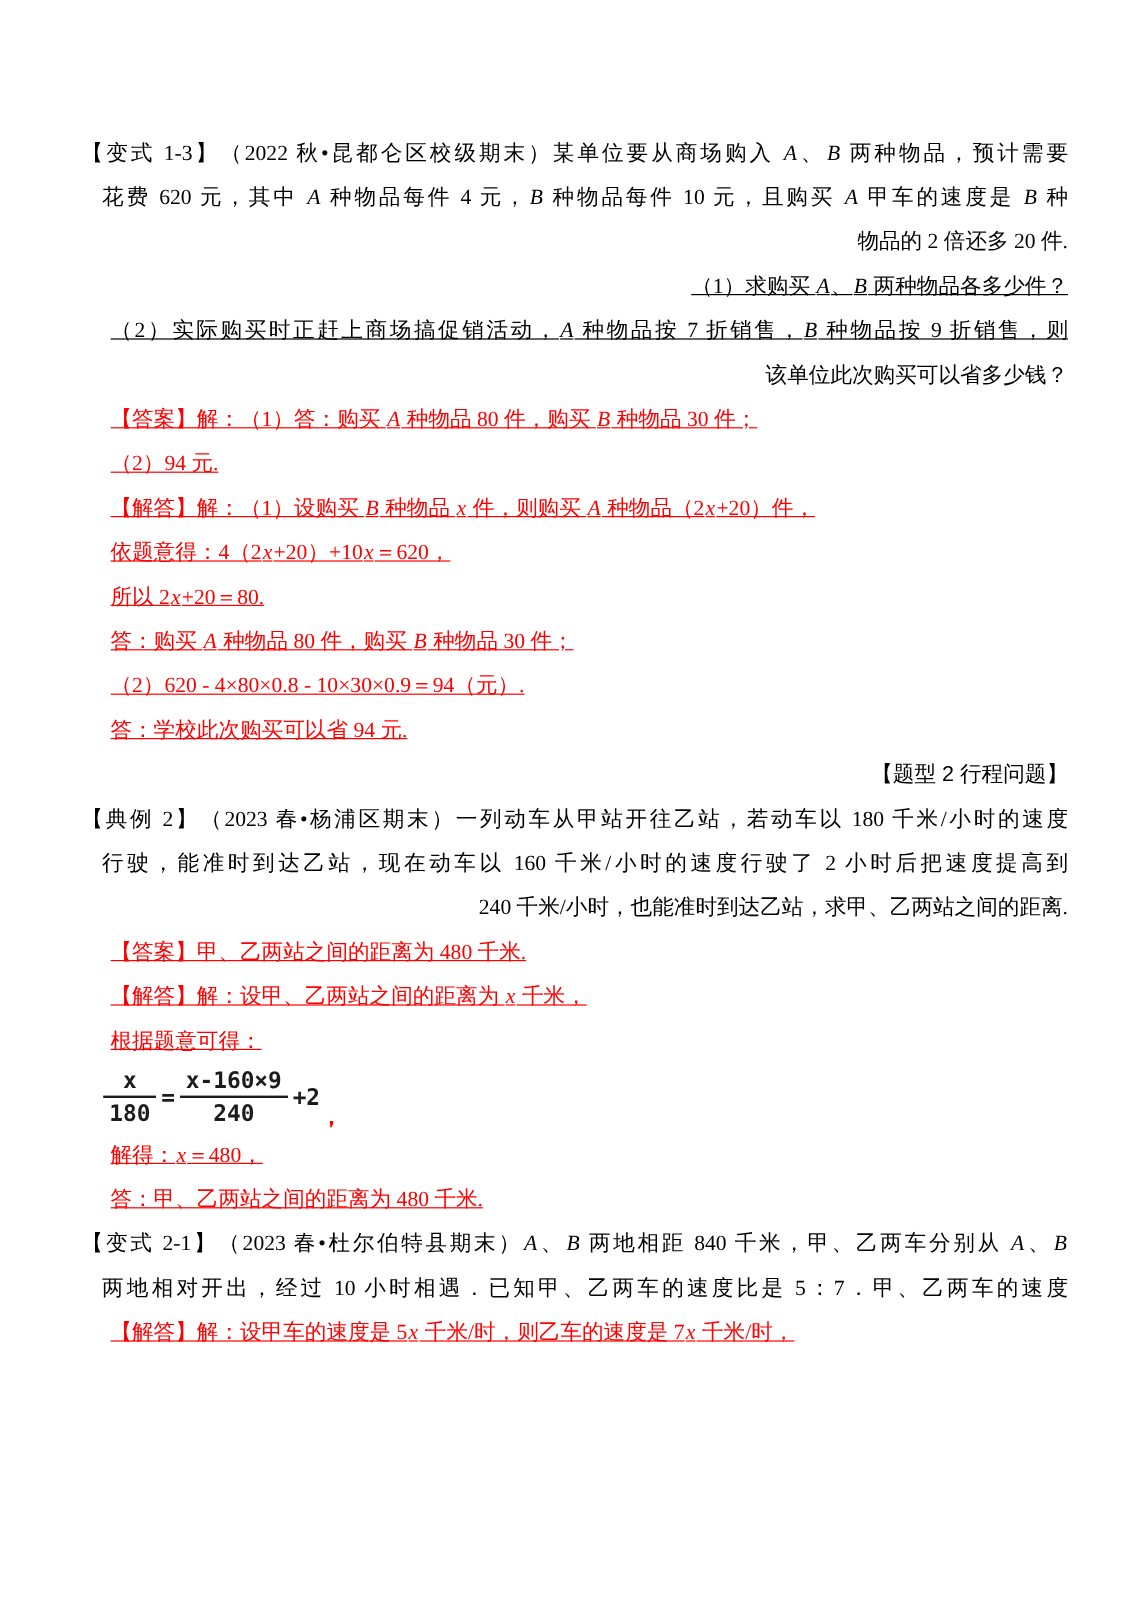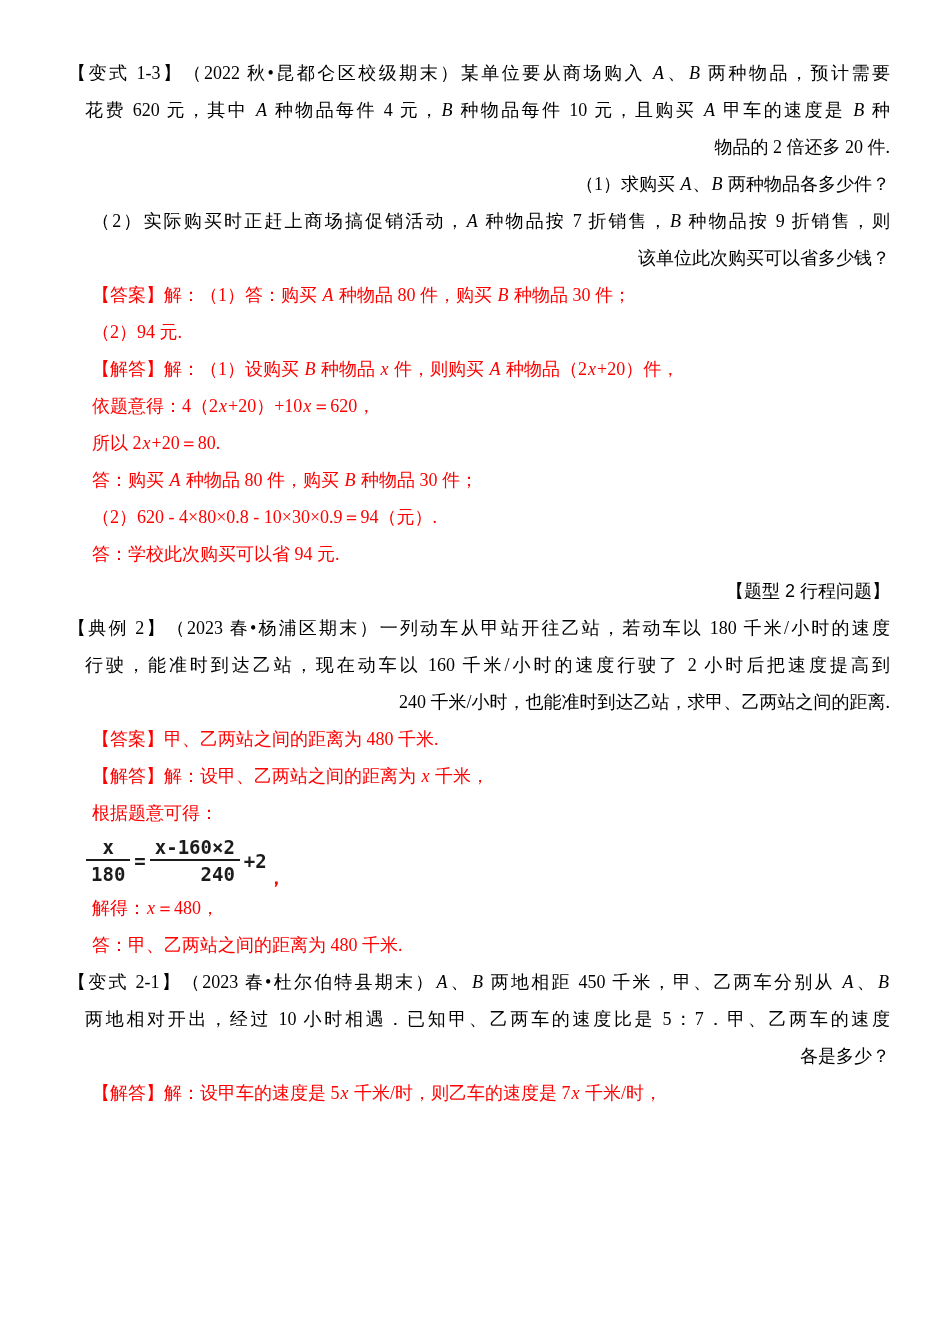--- a/index.html
+++ b/index.html
@@ -2,41 +2,41 @@
 <html><head>
 <meta charset="utf-8">
 <style>
   * { margin: 0; padding: 0; box-sizing: border-box; }
   html, body { background: #ffffff; }
   .page {
     position: relative;
     width: 950px;
     height: 1220px;
     background: #ffffff;
-    padding: 55px 60px 0 68px;
+    padding: 109px 60px 0 68px;
     overflow: hidden;
     font-family: "Liberation Serif", "DejaVu Serif", serif;
     font-size: 18px;
     color: #000000;
   }
   .line {
     height: 37px;
     line-height: 37px;
     overflow: hidden;
     white-space: nowrap;
   }
   .just {
     white-space: normal;
     text-align: justify;
     text-align-last: justify;
     text-justify: inter-character;
   }
   .p0 { margin-left: 0; }
   .p1 { margin-left: 17px; }
-  .p2 { margin-left: 24px; }
+  .p2 { margin-left: 24px; text-decoration: underline; }
   .black { color: #000000; text-align: right; }
   .red { color: #fe0000; margin-left: 24px; }
   .heading { font-weight: normal; font-family: "Liberation Sans", "DejaVu Sans", sans-serif; }
   .var { font-style: italic; font-family: "Liberation Serif", "DejaVu Serif", serif; padding: 0 1px; }
 
   
   .formula-row {
     height: 58px;
     margin-left: 18px;
     display: flex;
@@ -56,21 +56,20 @@
     display: block;
     border-bottom: 2px solid #1c1c1c;
     padding: 0 5px 1px 5px;
     line-height: 25px;
     height: 26px;
   }
   .frac .den {
     display: block;
     line-height: 26px;
     padding: 0 5px;
-    text-align: right;
   }
   .feq { padding: 0 4px; }
   .ftail { padding-left: 4px; }
   .fcomma {
     align-self: flex-end;
     line-height: 24px;
     color: #fe0000;
     font-family: "Liberation Serif", "DejaVu Serif", serif;
   }
 </style>
@@ -103,29 +102,28 @@
       <div class="line p2 red"><span>根据题意可得：</span></div>
     </div>
 
   <div class="formula-row">
     <span class="frac">
       <span class="num">x</span>
       <span class="den">180</span>
     </span>
     <span class="feq">=</span>
     <span class="frac">
-      <span class="num">x-160×2</span>
+      <span class="num">x-160×9</span>
       <span class="den">240</span>
     </span>
     <span class="ftail">+2</span>
     <span class="fcomma">，</span>
   </div>
 
   <div>
       <div class="line p2 red"><span>解得：</span><span class="var">x</span><span>＝480，</span></div>
       <div class="line p2 red"><span>答：甲、乙两站之间的距离为 480 千米.</span></div>
-      <div class="line p0 black just"><span>【变式 2-1】（2023 春•杜尔伯特县期末）</span><span class="var">A</span><span>、</span><span class="var">B</span><span> 两地相距 450 千米，甲、乙两车分别从 </span><span class="var">A</span><span>、</span><span class="var">B</span></div>
+      <div class="line p0 black just"><span>【变式 2-1】（2023 春•杜尔伯特县期末）</span><span class="var">A</span><span>、</span><span class="var">B</span><span> 两地相距 840 千米，甲、乙两车分别从 </span><span class="var">A</span><span>、</span><span class="var">B</span></div>
       <div class="line p1 black just"><span>两地相对开出，经过 10 小时相遇．已知甲、乙两车的速度比是 5：7．甲、乙两车的速度</span></div>
-      <div class="line p1 black"><span>各是多少？</span></div>
       <div class="line p2 red"><span>【解答】解：设甲车的速度是 5</span><span class="var">x</span><span> 千米/时，则乙车的速度是 7</span><span class="var">x</span><span> 千米/时，</span></div>
     </div>
 
 </div>
 
 </body></html>

